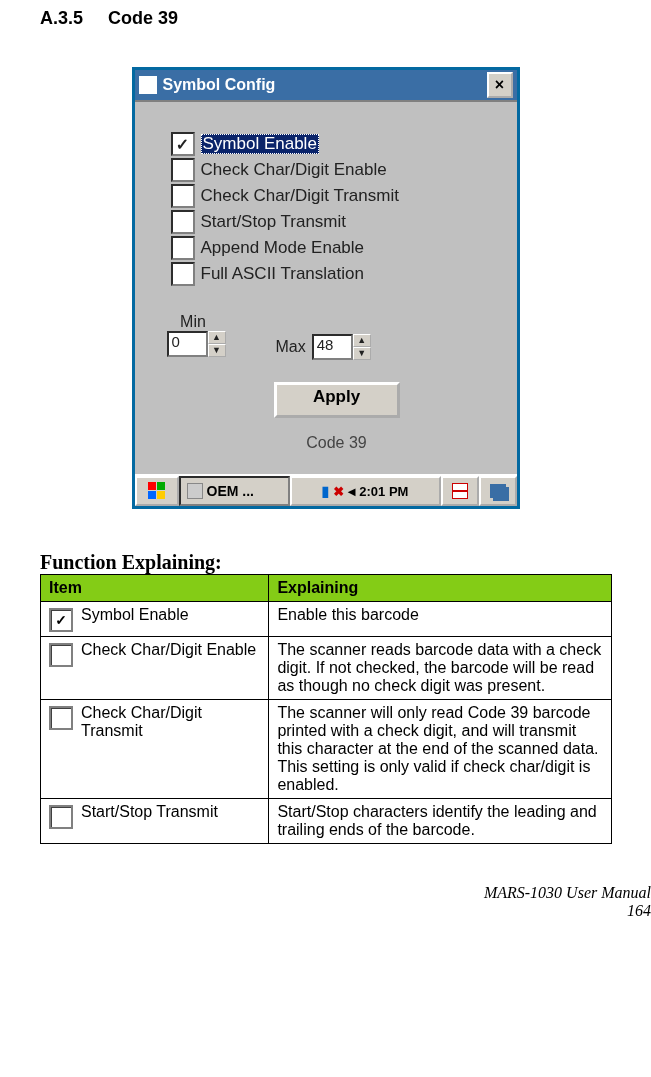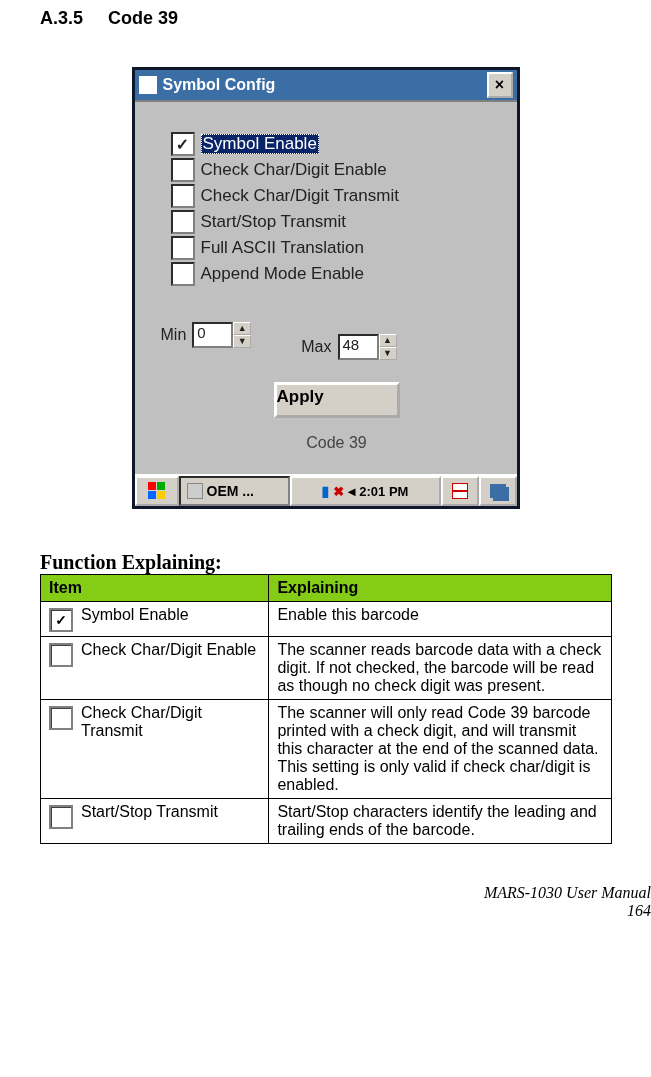--- a/index.html
+++ b/index.html
@@ -17,21 +17,21 @@
   .heading {
     font-weight: bold;
     font-size: 18px;
     margin-left: 40px;
     margin-bottom: 38px;
   }
   .heading .num { margin-right: 20px; }
   .device {
     margin: 0 auto;
     width: 382px;
-    border: 3px solid #0f172a;
+    border: 3px solid #0369a1;
     background: #c0c0c0;
   }
   .titlebar {
     display: flex; align-items: center;
     background: linear-gradient(#3a6ea5,#3a6ea5);
     color: #fff;
     height: 30px;
     padding: 0 4px;
     border-bottom: 2px solid #808080;
   }
@@ -87,21 +87,21 @@
     padding: 0 2px;
     outline: 1px dotted #fff;
     outline-offset: -1px;
   }
   .minmax {
     display:flex; align-items:center;
     margin-top: 24px;
     font-size: 16px;
     color:#222;
   }
-  .minmax .grp { display:flex; align-items:center; margin-right: 50px; margin-left: -10px;}
+  .minmax .grp { display:flex; align-items:center; margin-right: 50px; margin-left: -10px; flex-direction: column;}
   .minmax .grp2 { display:flex; align-items:center;margin-top:24px; }
   .numbox {
     display:flex; align-items:stretch;
     margin-left: 6px;
   }
   .numfield {
     width: 34px; height: 22px;
     background:#fff;
     border: 2px inset #808080;
     font-size: 15px;
@@ -120,21 +120,21 @@
     font-size:9px; line-height:1;
   }
   .applybtn {
     display:block;
     margin: 22px auto 16px auto;
     width: 120px; height: 30px;
     background:#d4d0c8;
     border: 3px outset #fff;
     font-weight:bold;
     font-size:17px;
-    text-align:left;
+    text-align:center;
     line-height:24px;
   }
   .codename {
     text-align:center;
     font-size:16px;
     color:#444;
     margin-bottom: 10px;
   }
   .taskbar {
     height: 30px;
@@ -268,25 +268,25 @@
         <div class="opt">
           <div class="cb"></div>
           <span class="lbl">Check Char/Digit Transmit</span>
         </div>
         <div class="opt">
           <div class="cb"></div>
           <span class="lbl">Start/Stop Transmit</span>
         </div>
         <div class="opt">
           <div class="cb"></div>
+          <span class="lbl">Append Mode Enable</span>
+        </div>
+        <div class="opt">
+          <div class="cb"></div>
           <span class="lbl">Full ASCII Translation</span>
-        </div>
-        <div class="opt">
-          <div class="cb"></div>
-          <span class="lbl">Append Mode Enable</span>
         </div>
       </div>
 
       <div class="minmax">
         <div class="grp">
           <span>Min</span>
           <div class="numbox">
             <div class="numfield">0</div>
             <div class="spin">
               <div>▲</div>

